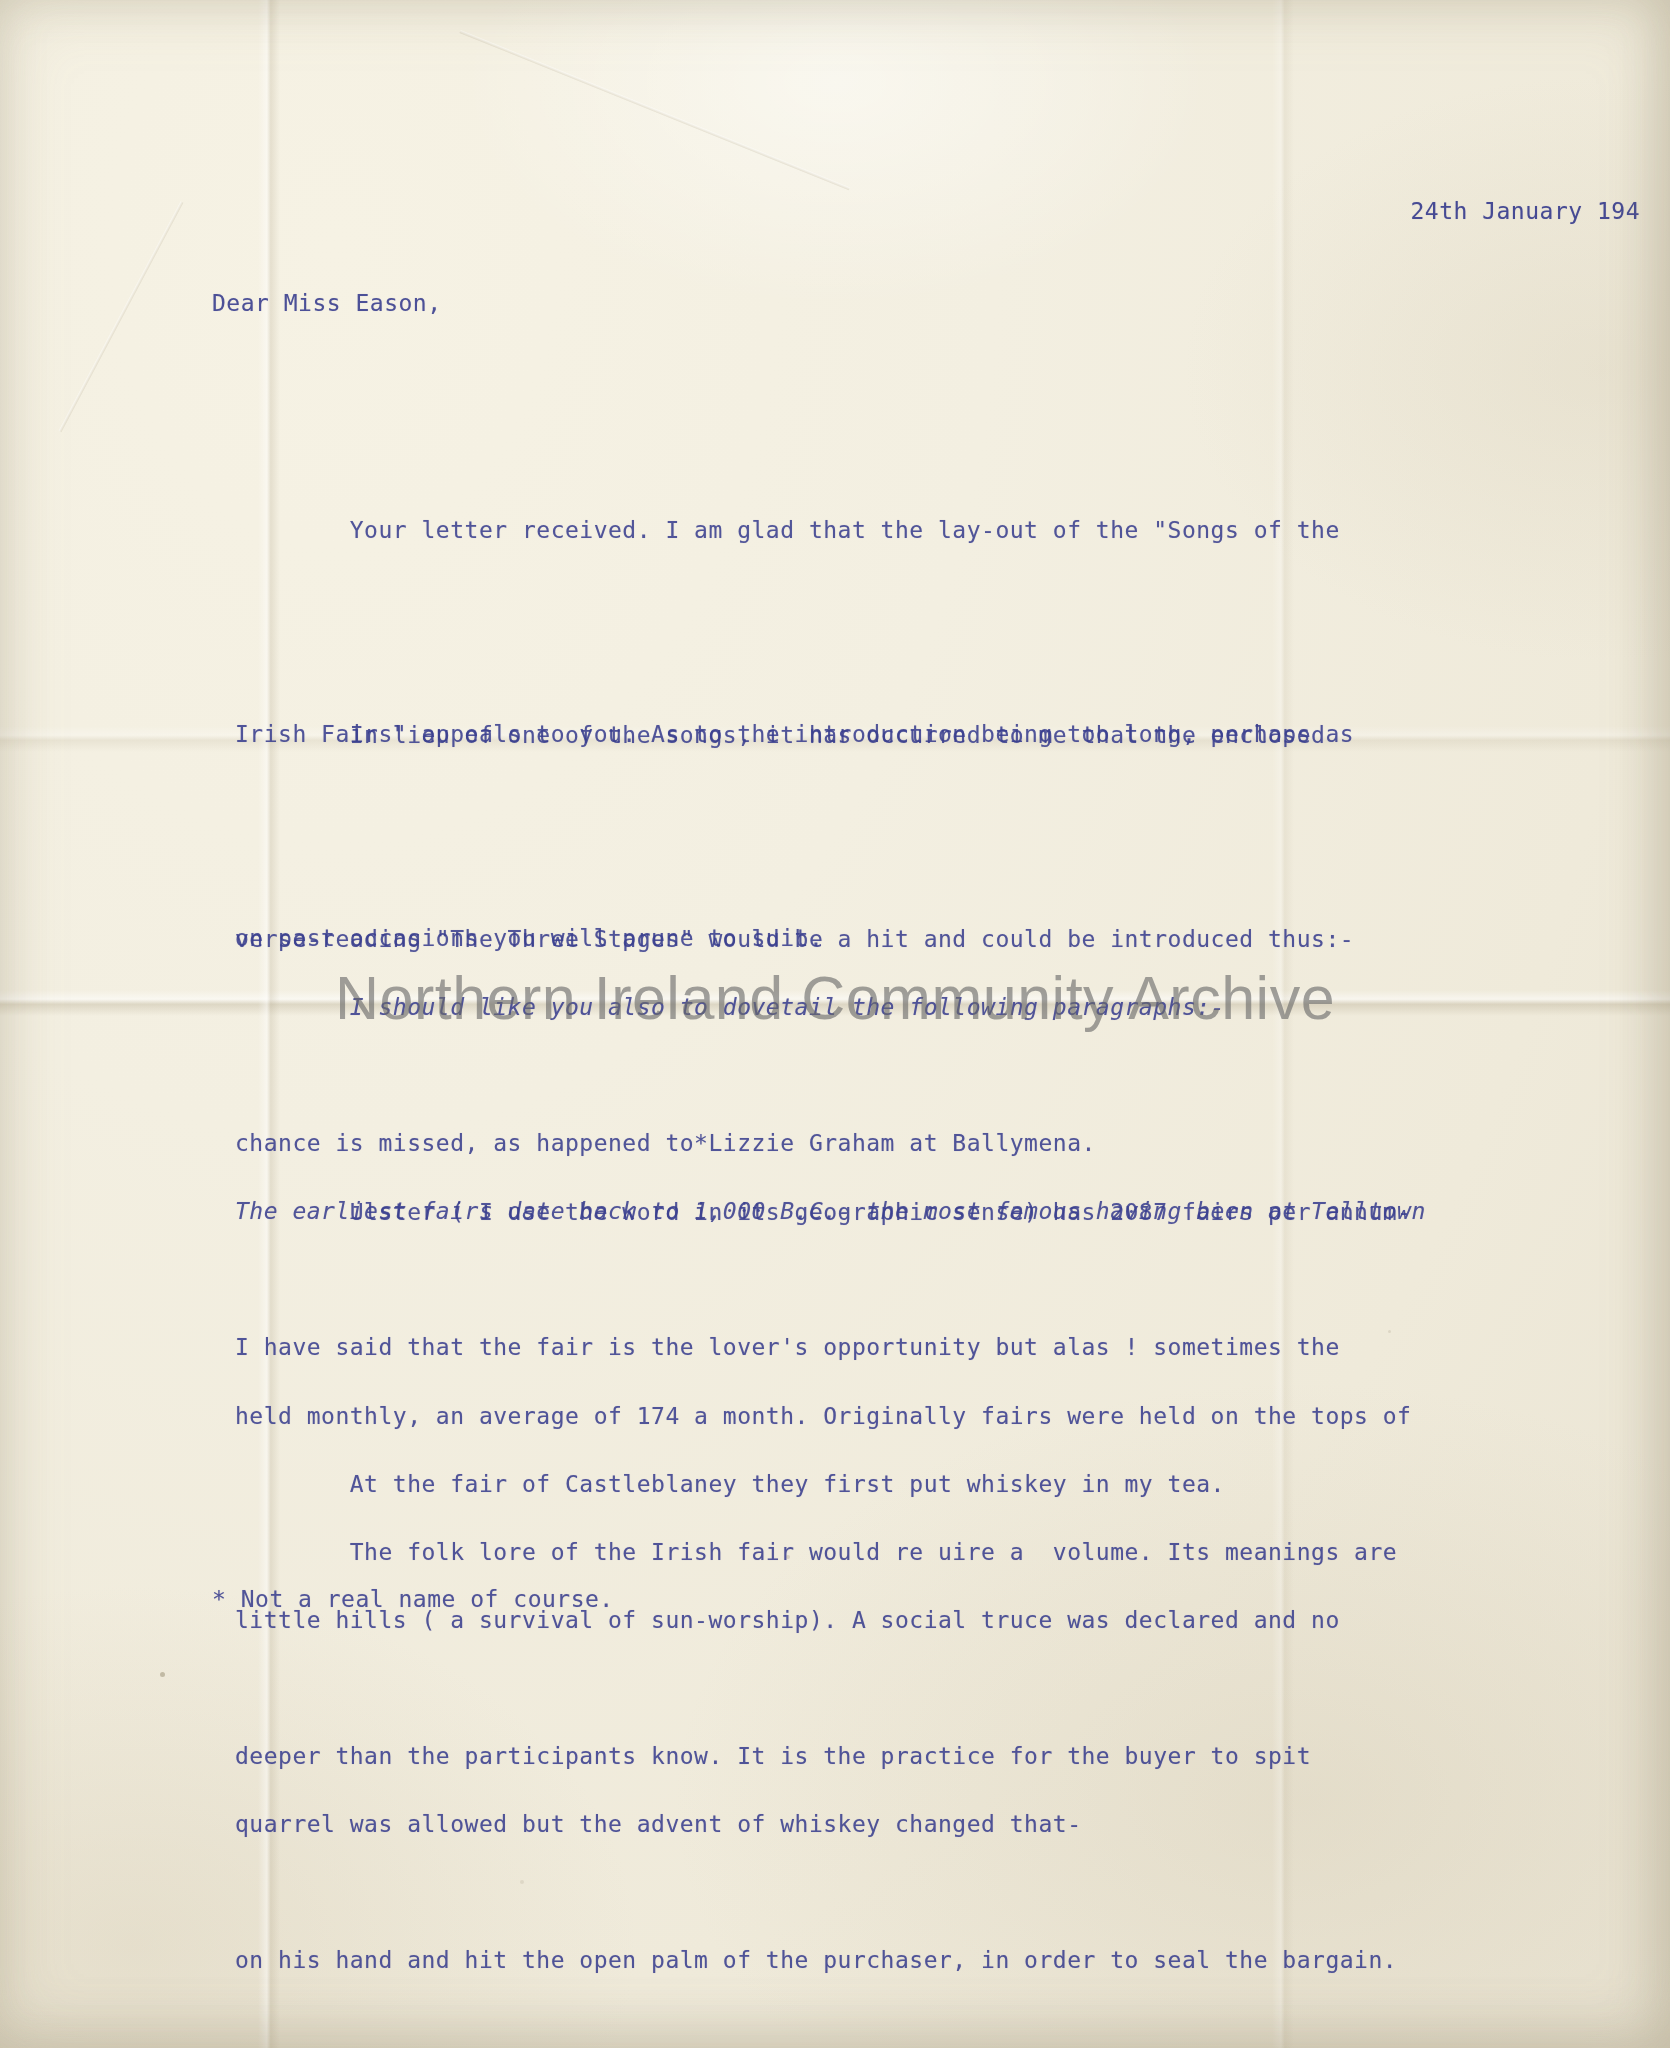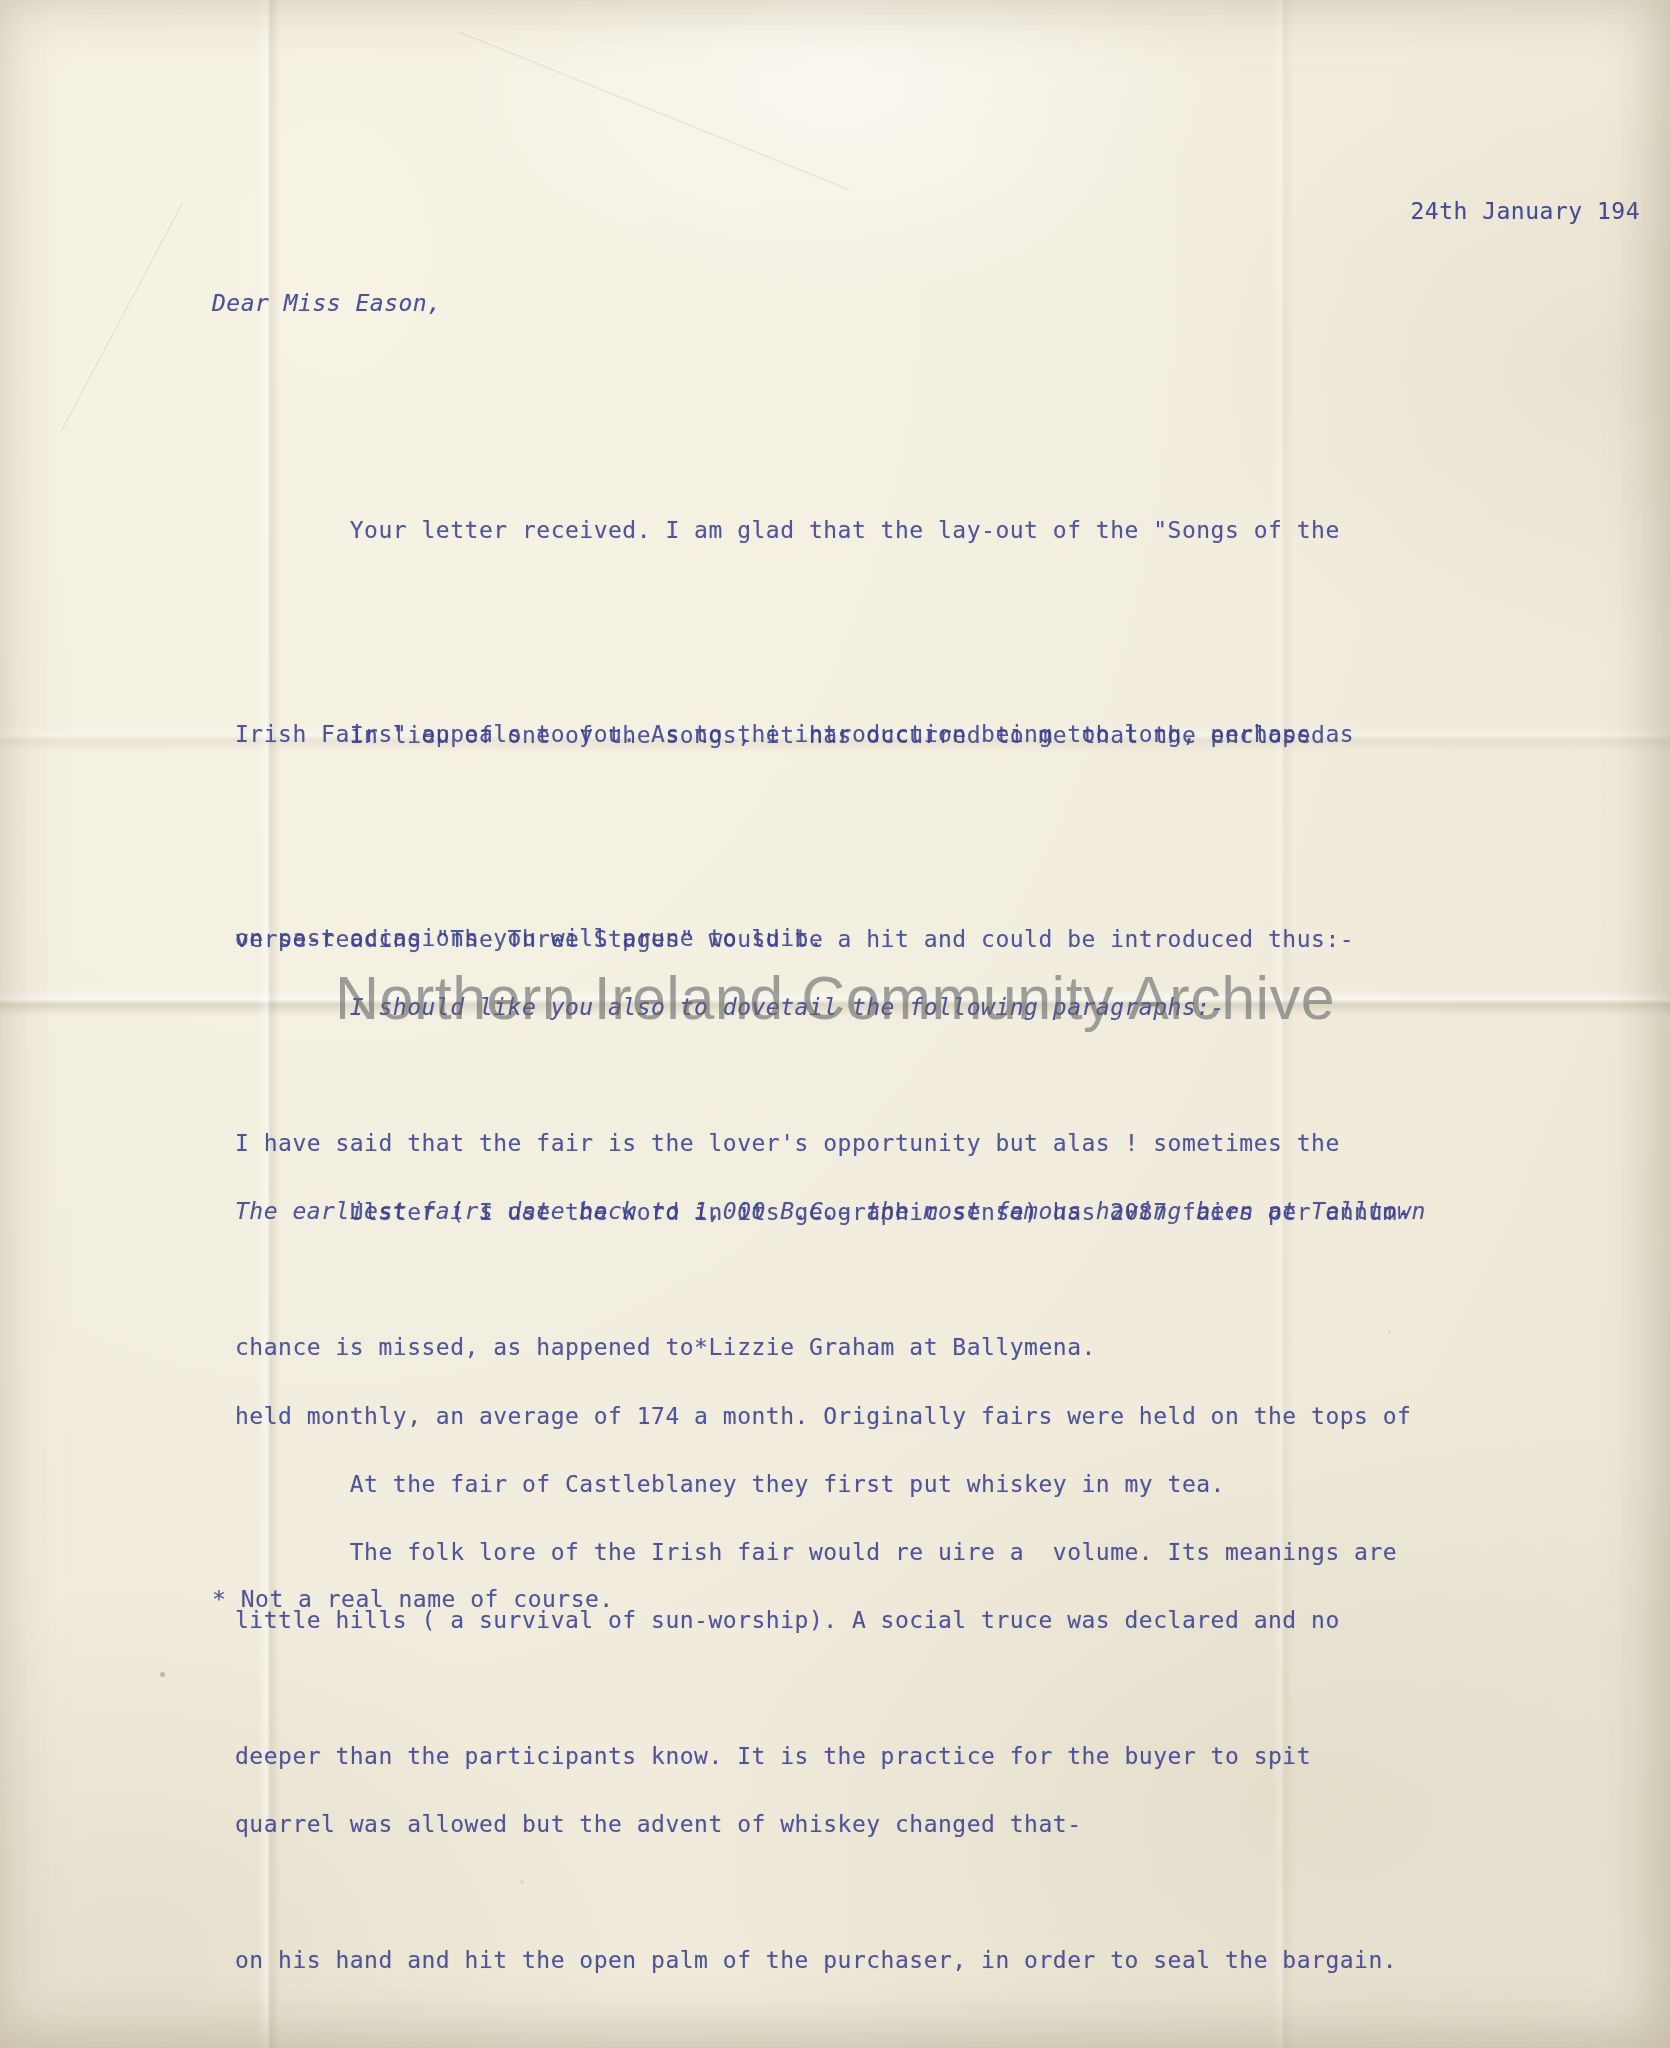--- a/index.html
+++ b/index.html
@@ -78,21 +78,20 @@
     top: 198px;
     font-size: 23px;
     opacity: 0.93;
   }
   #salutation {
     position: absolute;
     left: 212px;
     top: 290px;
     font-size: 23px;
     opacity: 0.9;
-    font-style: italic;
   }
   .para {
     position: absolute;
     left: 212px;
     font-size: 23px;
     line-height: 68px;
     opacity: 0.88;
     margin-left: 23px;
   }
   #p1 { top: 360px; }
@@ -153,22 +152,22 @@
 
     <div id="p1" class="para typed">
       <div>        Your letter received. I am glad that the lay-out of the "Songs of the</div>
       <div>Irish Fairs" appeals to you. As to the introduction being too long, perhaps as</div>
       <div>on past occasions you will prune to suit.</div>
     </div>
 
     <div id="p2" class="para typed">
       <div>        In lieu of one of the songs, it has occurred to me that the enclosed</div>
       <div>verse-reading "The Three Stages" would be a hit and could be introduced thus:-</div>
+      <div>chance is missed, as happened to*Lizzie Graham at Ballymena.</div>
       <div>I have said that the fair is the lover's opportunity but alas ! sometimes the</div>
-      <div>chance is missed, as happened to*Lizzie Graham at Ballymena.</div>
     </div>
 
     <div id="p3" class="para typed">
       <div>        I should like you also to dovetail the following paragraphs:-</div>
       <div>The earliest fairs date back to 1,000 B.C.- the most famous having been at Telltown</div>
     </div>
 
     <div id="p4" class="para typed">
       <div>        Ulster ( I use the word in its geographic sense) has 2087 fairs per annum-</div>
       <div>held monthly, an average of 174 a month. Originally fairs were held on the tops of</div>

